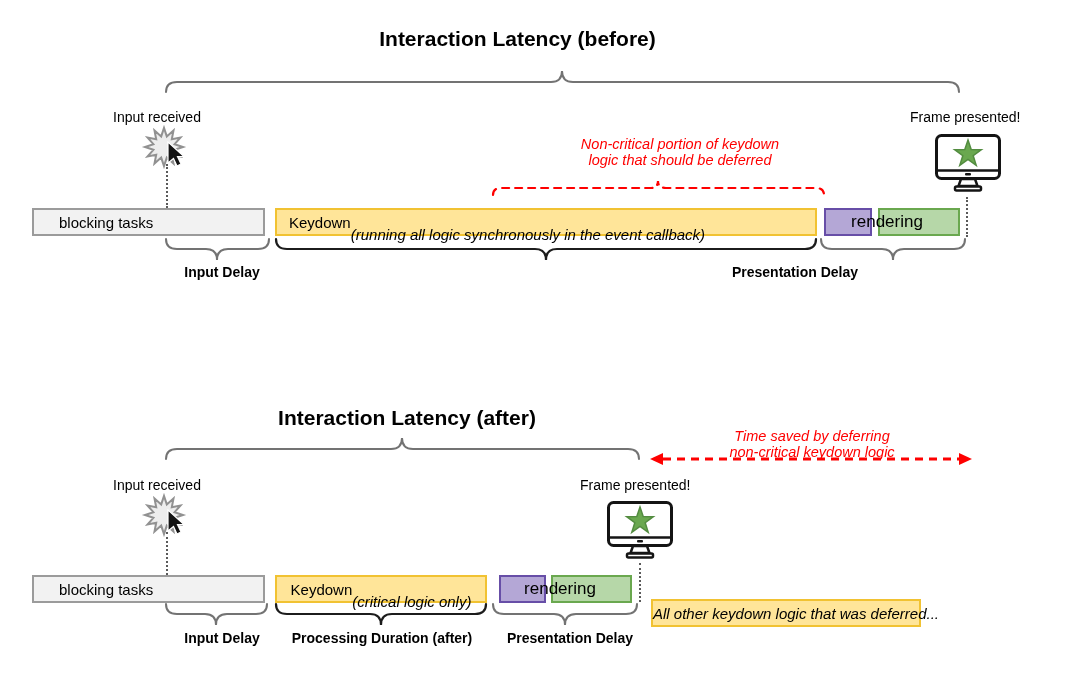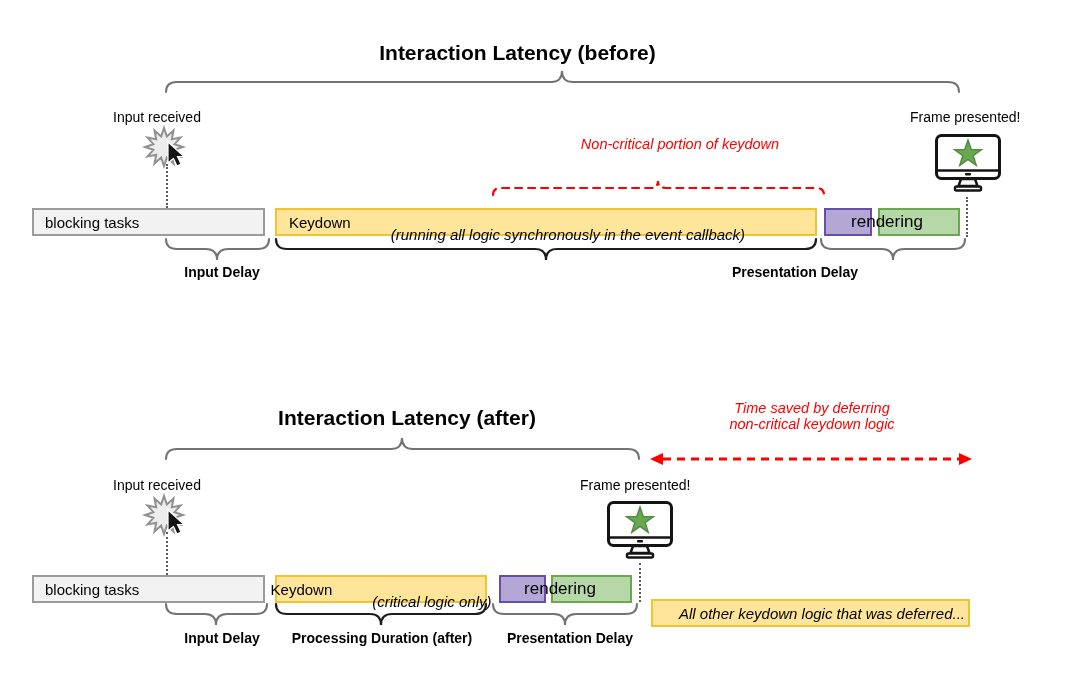--- a/index.html
+++ b/index.html
@@ -6,55 +6,56 @@
   #canvas{
     position:relative;width:1071px;height:690px;background:#fff;overflow:hidden;
     font-family:"Liberation Sans", sans-serif;color:#000;
   }
   .abs{position:absolute;}
   .title{font-size:21px;font-weight:bold;text-align:center;line-height:22px;}
   .marker-label{font-size:14px;line-height:16px;}
   .seg-label{font-size:14px;text-align:center;line-height:16px;font-weight:bold;}
   .red-note{color:var(--annotation-red);font-size:14.5px;font-weight:normal;font-style:italic;text-align:center;line-height:16px;}
   .bar{box-sizing:border-box;height:28px;display:flex;align-items:center;font-size:15px;line-height:15px;white-space:nowrap;overflow:visible;}
-  .bar-gray{background:var(--bar-gray-fill);border:2px solid var(--bar-gray-border);padding-left:11px;}
-  .bar-yellow{background:var(--bar-yellow-fill);border:2px solid var(--bar-yellow-border);padding-left:12px;gap:40px;}
+  .bar-gray{background:var(--bar-gray-fill);border:2px solid var(--bar-gray-border);padding-left:25px;}
+  .bar-yellow{background:var(--bar-yellow-fill);border:2px solid var(--bar-yellow-border);padding-left:12px;}
   .bar-purple{background:var(--bar-purple-fill);border:2px solid var(--bar-purple-border);}
   .bar-green{background:var(--bar-green-fill);border:2px solid var(--bar-green-border);}
   .overlay-label{font-size:17px;text-align:center;z-index:5;line-height:28px;}
   .dotted-v{width:0;border-left:2px dotted #5a5a5a;}
   .it{font-style:italic;margin-top:24px;}
   svg{display:block;overflow:visible;}
   .brace-gray-stroke{stroke:var(--brace-gray);}
   .brace-dark-stroke{stroke:var(--brace-dark);}
 </style>
 </head>
 <body>
 
 <div id="canvas">
 
-  <div class="abs title" style="left:330px;top:42px;width:375px;">Interaction Latency (before)</div>
+  <div class="abs title" style="left:330px;top:28px;width:375px;">Interaction Latency (before)</div>
 
   <svg class="abs" style="left:165px;top:69px;" width="795" height="24" viewBox="0 0 795 24">
     <path d="M1 23 Q1 13 12 13 L 386 13 Q 397 13 397 2 Q 397 13 408 13 L 783 13 Q 794 13 794 23" fill="none" class="brace-gray-stroke" stroke-width="2" stroke-linecap="round"></path>
   </svg>
 
   <div class="abs marker-label" style="left:113px;top:109px;width:120px;">Input received</div>
 
   <svg class="abs" style="left:144px;top:126px;" width="56" height="52" viewBox="0 0 56 52">
     <polygon points="39,21 30.6,23.8 36.5,30.5 27.8,28.8 29.5,37.5 22.8,31.6 20,40 17.2,31.6 10.5,37.5 12.2,28.8 3.5,30.5 9.4,23.8 1,21 9.4,18.2 3.5,11.5 12.2,13.2 10.5,4.5 17.2,10.4 20,2 22.8,10.4 29.5,4.5 27.8,13.2 36.5,11.5 30.6,18.2" style="fill:var(--starburst-fill);stroke:var(--starburst-border);" stroke-width="2" stroke-linejoin="miter"></polygon>
     <g transform="translate(24,16)">
       <polygon points="0,0 0,21 5.5,16.5 9,24 13,22 9.5,14.5 16,14.5" style="fill:var(--icon-black);" stroke="#ffffff" stroke-width="1.2"></polygon>
     </g>
   </svg>
 
   <div class="abs dotted-v" style="left:166px;top:164px;height:44px;"></div>
 
   <div class="abs red-note" style="left:530px;top:136px;width:300px;">
     <div>Non-critical portion of keydown</div>
+    <div>logic that should be deferred</div>
   </div>
 
   <svg class="abs" style="left:492px;top:180px;" width="333" height="18" viewBox="0 0 333 18">
     <path d="M1 15 Q1 8 9 8 L 158 8 Q 166 8 166 1 Q 166 8 174 8 L 324 8 Q 332 8 332 15" fill="none" style="stroke:var(--annotation-red);" stroke-width="2.2" stroke-dasharray="7 6" stroke-linecap="round"></path>
   </svg>
 
   <div class="abs marker-label" style="left:910px;top:109px;width:120px;">Frame presented!</div>
 
   <svg class="abs" style="left:934px;top:133px;" width="68" height="62" viewBox="0 0 68 62">
     <rect x="2.5" y="2.5" width="63" height="43" rx="5" fill="#fff" style="stroke:var(--icon-black);" stroke-width="3"></rect>
@@ -86,21 +87,21 @@
   </svg>
   <svg class="abs" style="left:820px;top:238px;" width="146" height="24" viewBox="0 0 146 24">
     <path d="M1 1 Q1 11 12 11 L 62 11 Q 73 11 73 22 Q 73 11 84 11 L 134 11 Q 145 11 145 1" fill="none" class="brace-gray-stroke" stroke-width="2" stroke-linecap="round"></path>
   </svg>
 
   <div class="abs seg-label" style="left:152px;top:264px;width:140px;">Input Delay</div>
   <div class="abs seg-label" style="left:725px;top:264px;width:140px;">Presentation Delay</div>
 
   <div class="abs title" style="left:217px;top:407px;width:380px;">Interaction Latency (after)</div>
 
-  <div class="abs red-note" style="left:662px;top:400px;width:300px;">
+  <div class="abs red-note" style="left:662px;top:428px;width:300px;">
     <div>Time saved by deferring</div>
     <div>non-critical keydown logic</div>
   </div>
 
   <svg class="abs" style="left:165px;top:436px;" width="475" height="24" viewBox="0 0 475 24">
     <path d="M1 23 Q1 13 12 13 L 226 13 Q 237 13 237 2 Q 237 13 248 13 L 463 13 Q 474 13 474 23" fill="none" class="brace-gray-stroke" stroke-width="2" stroke-linecap="round"></path>
   </svg>
 
   <svg class="abs" style="left:650px;top:451px;" width="322" height="16" viewBox="0 0 322 16">
     <line x1="13" y1="8" x2="309" y2="8" style="stroke:var(--annotation-red);" stroke-width="3" stroke-dasharray="8 6"></line>
@@ -135,21 +136,21 @@
   <div class="abs bar bar-gray" style="left:32px;top:575px;width:233px;">
     <span>blocking tasks</span>
   </div>
   <div class="abs bar bar-yellow" style="left:275px;top:575px;width:212px;padding-left:0;justify-content:center;">
     <span>Keydown </span>
     <span class="it">(critical logic only)</span>
   </div>
   <div class="abs bar bar-purple" style="left:499px;top:575px;width:47px;"></div>
   <div class="abs bar bar-green" style="left:551px;top:575px;width:81px;"></div>
   <div class="abs overlay-label" style="left:519px;top:575px;width:82px;">rendering</div>
-  <div class="abs bar bar-yellow it" style="left:651px;top:575px;width:319px;padding-left:26px;">
+  <div class="abs bar bar-yellow it" style="left:651px;top:575px;width:270px;padding-left:0;">
     <span>All other keydown logic that was deferred...</span>
   </div>
 
   <svg class="abs" style="left:165px;top:603px;" width="103" height="24" viewBox="0 0 103 24">
     <path d="M1 1 Q1 11 12 11 L 40 11 Q 51 11 51 22 Q 51 11 62 11 L 91 11 Q 102 11 102 1" fill="none" class="brace-gray-stroke" stroke-width="2" stroke-linecap="round"></path>
   </svg>
   <svg class="abs" style="left:275px;top:603px;" width="212" height="24" viewBox="0 0 212 24">
     <path d="M1 1 Q1 11 12 11 L 95 11 Q 106 11 106 22 Q 106 11 117 11 L 200 11 Q 211 11 211 1" fill="none" class="brace-dark-stroke" stroke-width="2.2" stroke-linecap="round"></path>
   </svg>
   <svg class="abs" style="left:492px;top:603px;" width="146" height="24" viewBox="0 0 146 24">

